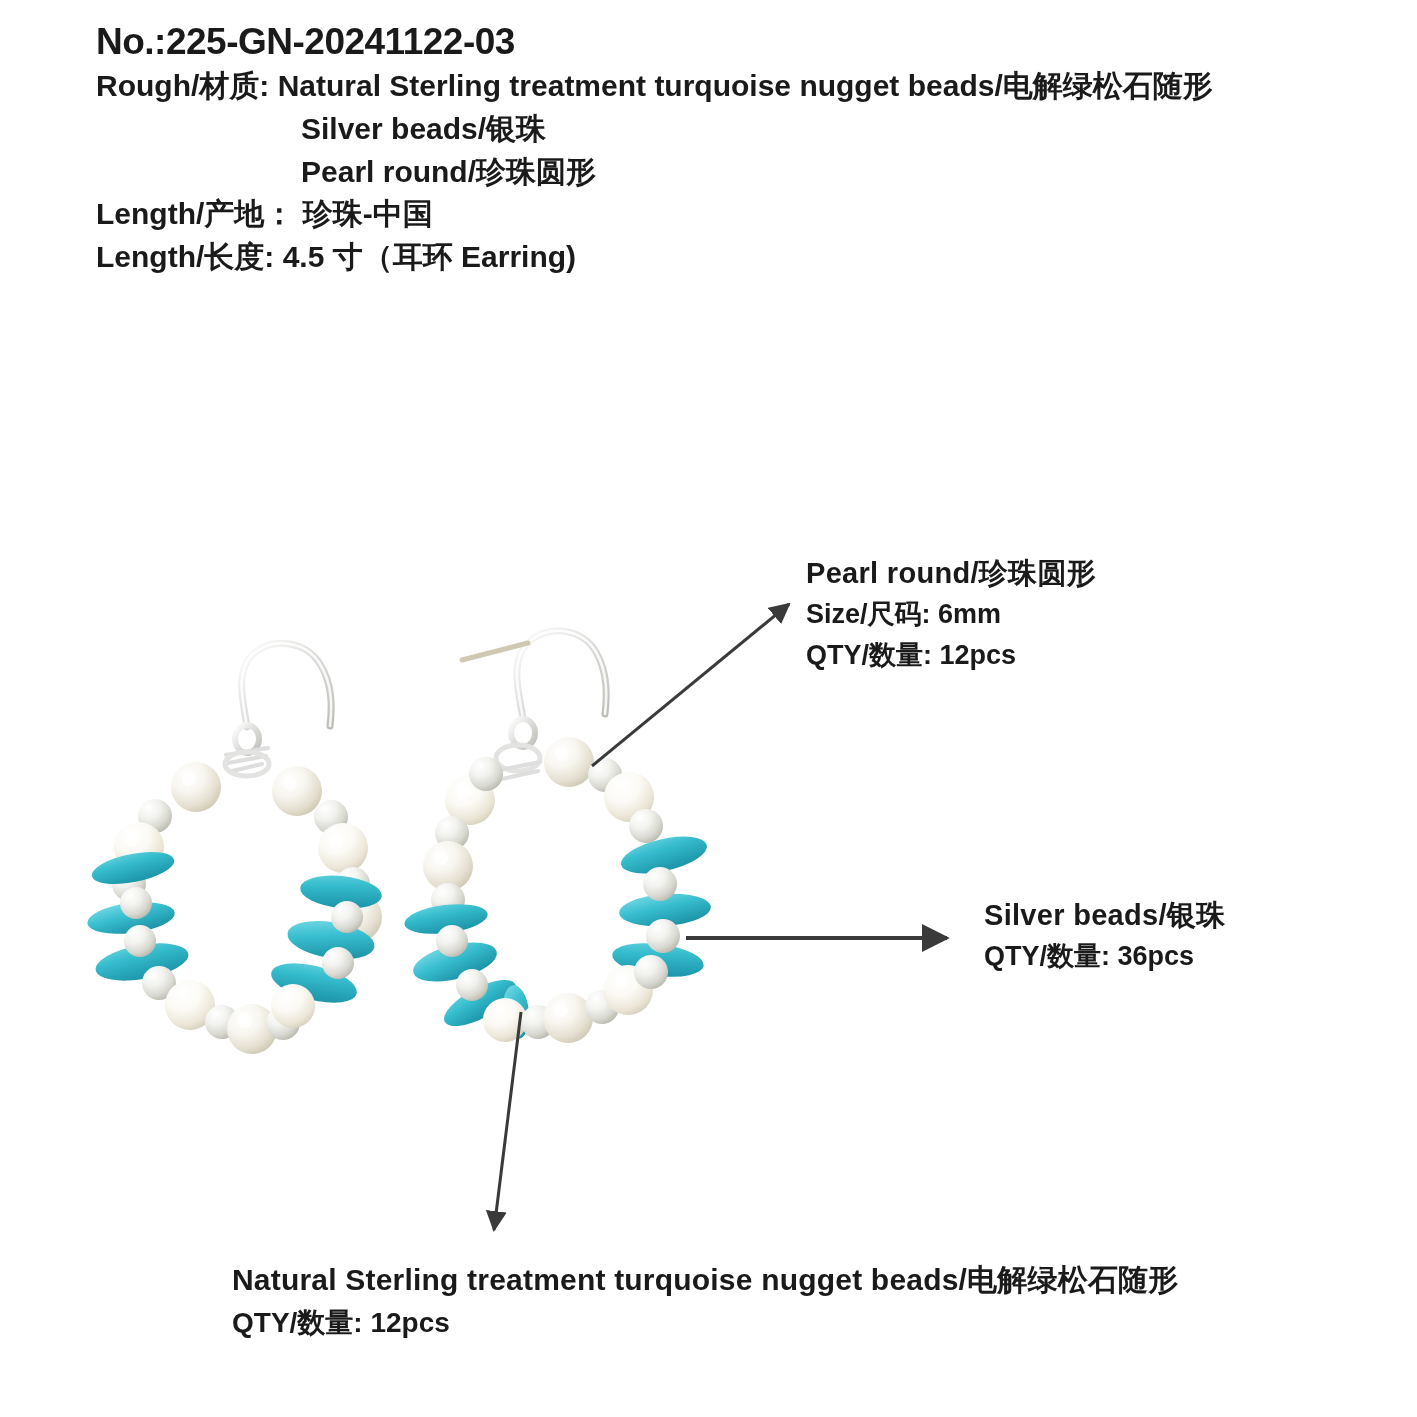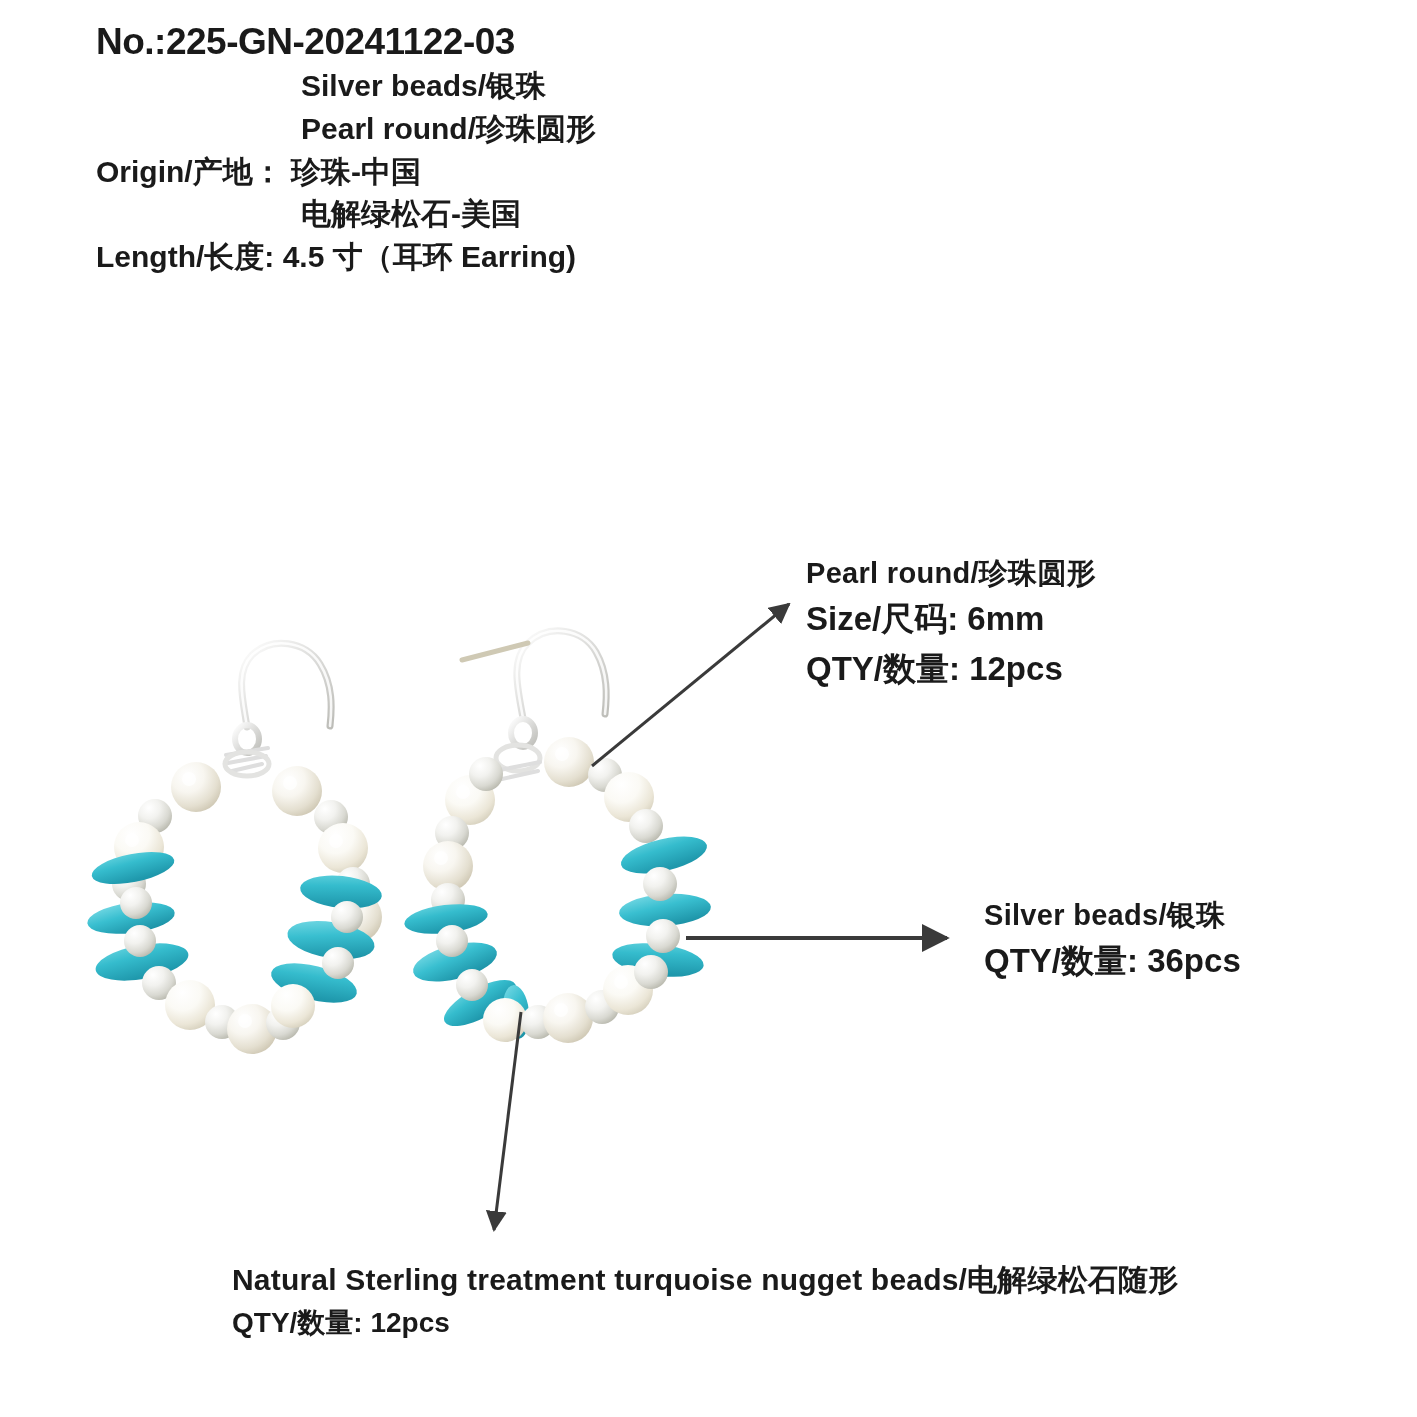--- a/index.html
+++ b/index.html
@@ -61,45 +61,48 @@
     position: absolute;
   }
   .callout .c-title {
     font-size: 29px;
     font-weight: bold;
     line-height: 1.45;
     white-space: nowrap;
     letter-spacing: 0.3px;
   }
   .callout .c-line {
-    font-size: 33px;
+    font-size: 27px;
     font-weight: bold;
     line-height: 1.52;
     white-space: nowrap;
   }
 
   #callout-pearl  { left: 806px; top: 552px; }
   #callout-silver { left: 984px; top: 894px; }
   #callout-turq   { left: 232px; top: 1258px; }
 
   #callout-turq .c-title { font-size: 30px; letter-spacing: 0.2px; }
   #callout-turq .c-line  { font-size: 28px; }
 </style>
 </head>
 <body>
 
 <div class="spec-block">
   <div class="spec-title">No.:225-GN-20241122-03</div>
+  <div class="spec-row">
+    <span>Rough/材质:</span>
+    <span>Natural Sterling treatment turquoise nugget beads/电解绿松石随形</span>
+  </div>
   <div class="spec-row indent">Silver beads/银珠</div>
   <div class="spec-row indent">Pearl round/珍珠圆形</div>
   <div class="spec-row">
-    <span>Origin/产地：</span>
+    <span>Length/产地：</span>
     <span>珍珠-中国</span>
   </div>
-  <div class="spec-row indent-origin">电解绿松石-美国</div>
   <div class="spec-row">Length/长度: 4.5 寸（耳环 Earring)</div>
 </div>
 
 <div class="diagram">
 <svg width="1417" height="1417" viewBox="0 0 1417 1417" xmlns="http://www.w3.org/2000/svg">
   <defs>
 
     <radialGradient id="pearlG" cx="33%" cy="28%" r="78%">
       <stop offset="0%" stop-color="#ffffff"></stop>
       <stop offset="42%" stop-color="#f8f6f0"></stop>

